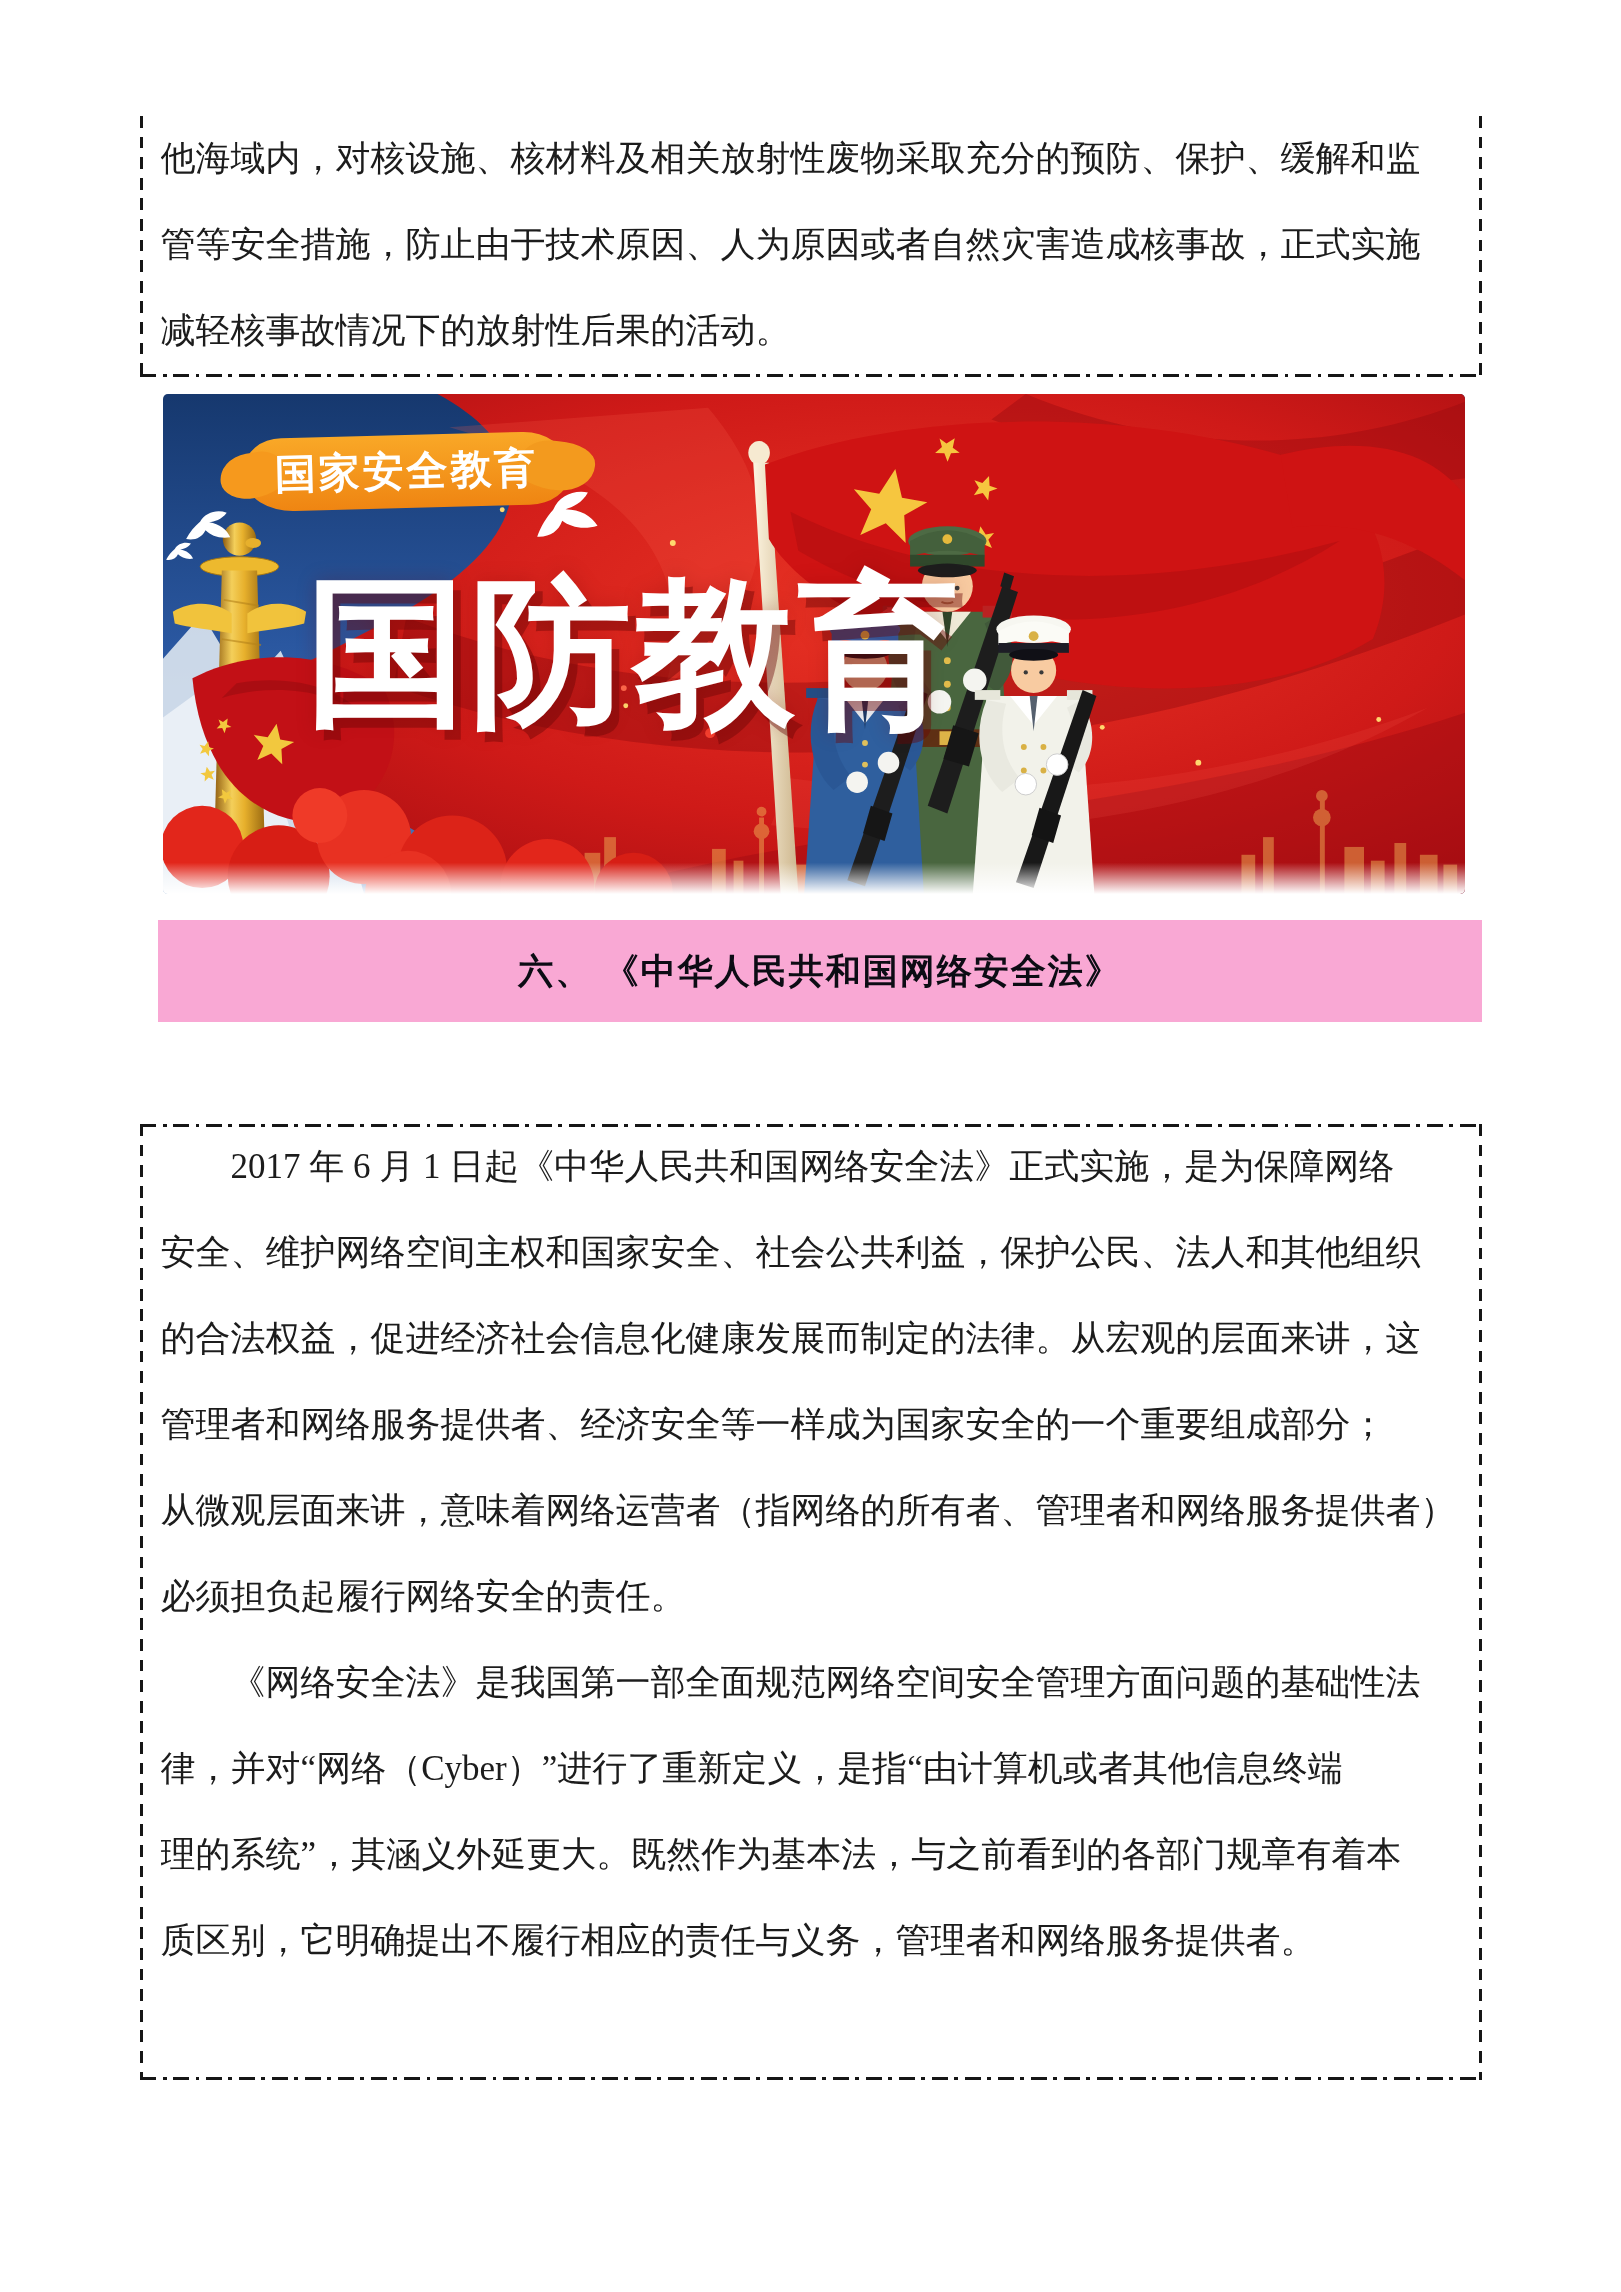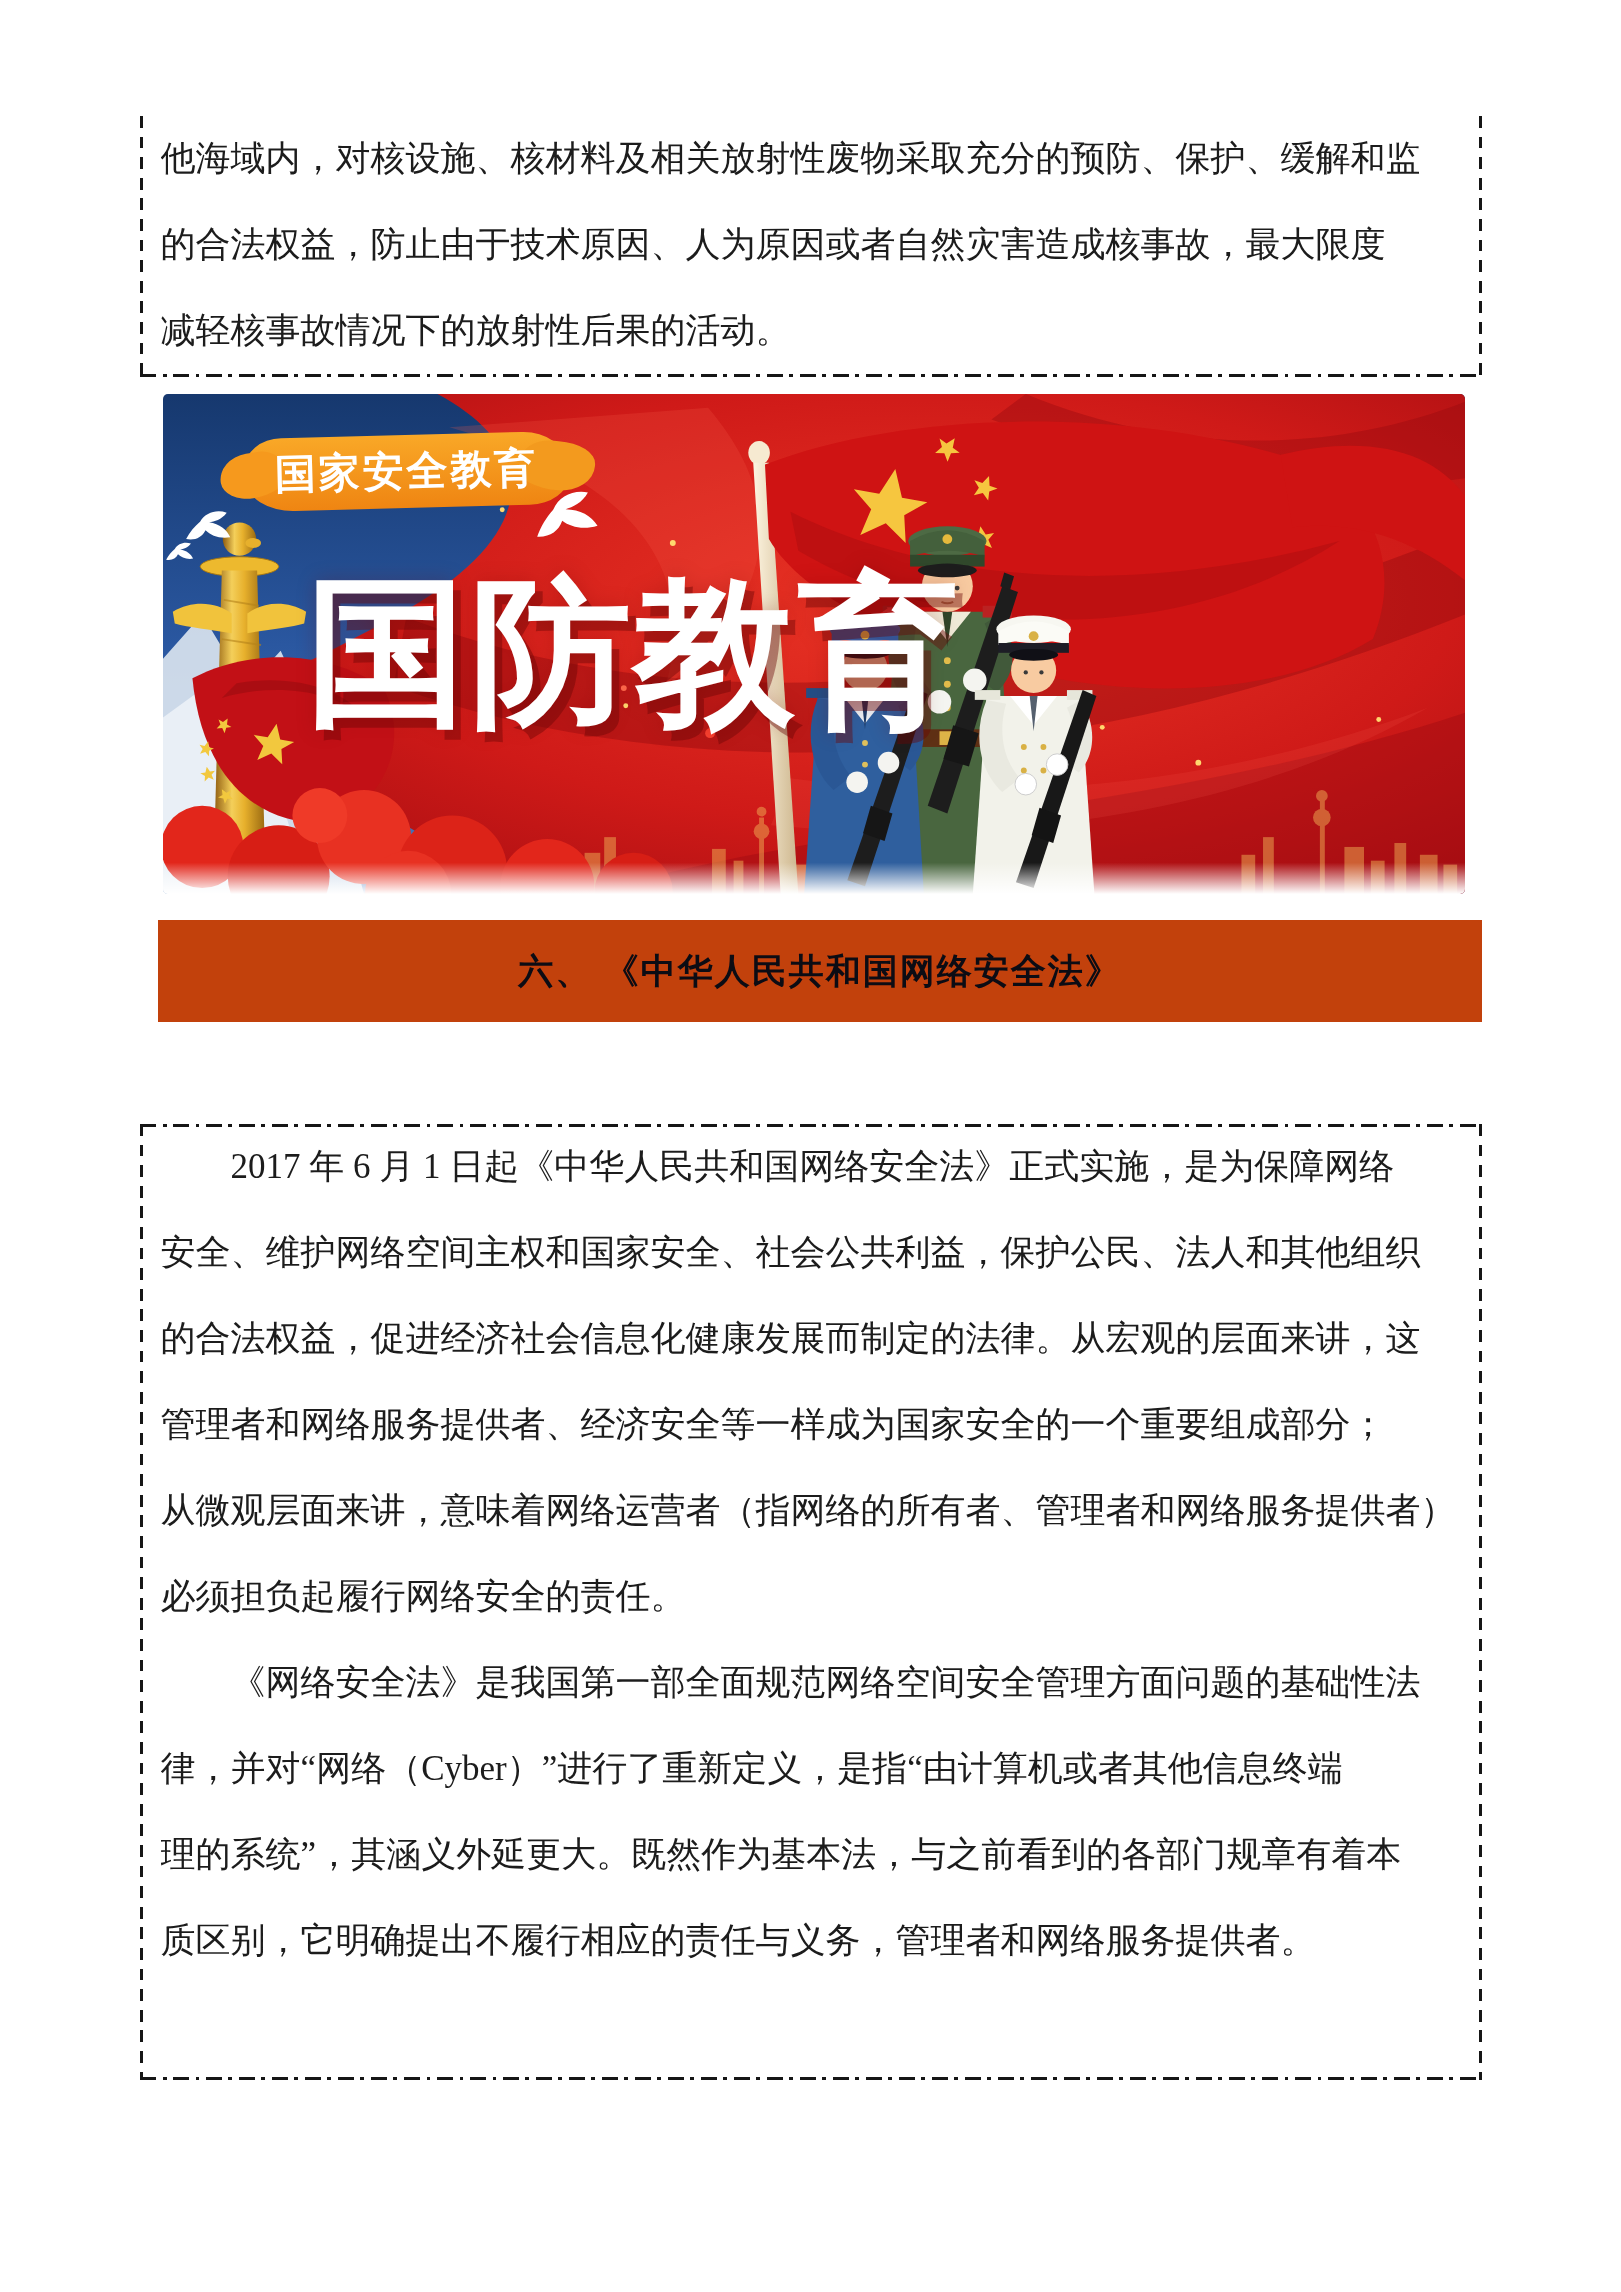--- a/index.html
+++ b/index.html
@@ -33,36 +33,36 @@
   .badge::after { content:""; position:absolute; right:-27.4px; top:9.8px; width:76px; height:49px;
     background:#f39a1e; border-radius:45% 55% 50% 60%/55% 45% 60% 40%; transform:rotate(6deg); }
   .badge-label { position:relative; z-index:1; color:#ffffff; font-size:41px; font-weight:bold;
     letter-spacing:2.9px; font-family:"Liberation Sans","DejaVu Sans",sans-serif; }
   .banner-title { position:absolute; left:143px; top:174px; z-index:2;
     font-size:161px; line-height:1.05; font-weight:bold; color:#ffffff; letter-spacing:2.9px;
     white-space:nowrap; font-family:"Liberation Sans","DejaVu Sans",sans-serif;
     text-shadow:7.8px 9.8px 0 rgba(105,5,5,.42), 0 0 19.6px rgba(120,0,0,.25); }
   
   .section-bar { position:absolute; left:158px; top:920px; width:1324px; height:102px;
-    background:#c2410c; display:flex; align-items:center; justify-content:center; }
+    background:#f9a8d4; display:flex; align-items:center; justify-content:center; }
   .section-bar-label { color:#0c0c14; font-size:35px; font-weight:bold; letter-spacing:2px;
     font-family:"Liberation Sans","DejaVu Sans",sans-serif; }
 </style>
 </head>
 <body>
 
 <div class="page">
 
   <div class="tblock" style="top:116px;height:261px;">
     <div class="vline left"></div>
     <div class="vline right"></div>
     <div class="hline bottom"></div>
     <div class="tcontent">
       <div class="tline">他海域内，对核设施、核材料及相关放射性废物采取充分的预防、保护、缓解和监</div>
-      <div class="tline">的合法权益，防止由于技术原因、人为原因或者自然灾害造成核事故，最大限度</div>
+      <div class="tline">管等安全措施，防止由于技术原因、人为原因或者自然灾害造成核事故，正式实施</div>
       <div class="tline">减轻核事故情况下的放射性后果的活动。</div>
     </div>
   </div>
 
   <div class="banner">
     <svg viewBox="0 0 1328 510" preserveAspectRatio="none">
       <defs>
         <linearGradient id="sky" x1="0" y1="0" x2="0" y2="1">
           <stop offset="0" stop-color="#16386e"></stop>
             <stop offset=".5" stop-color="#2a57a0"></stop>

